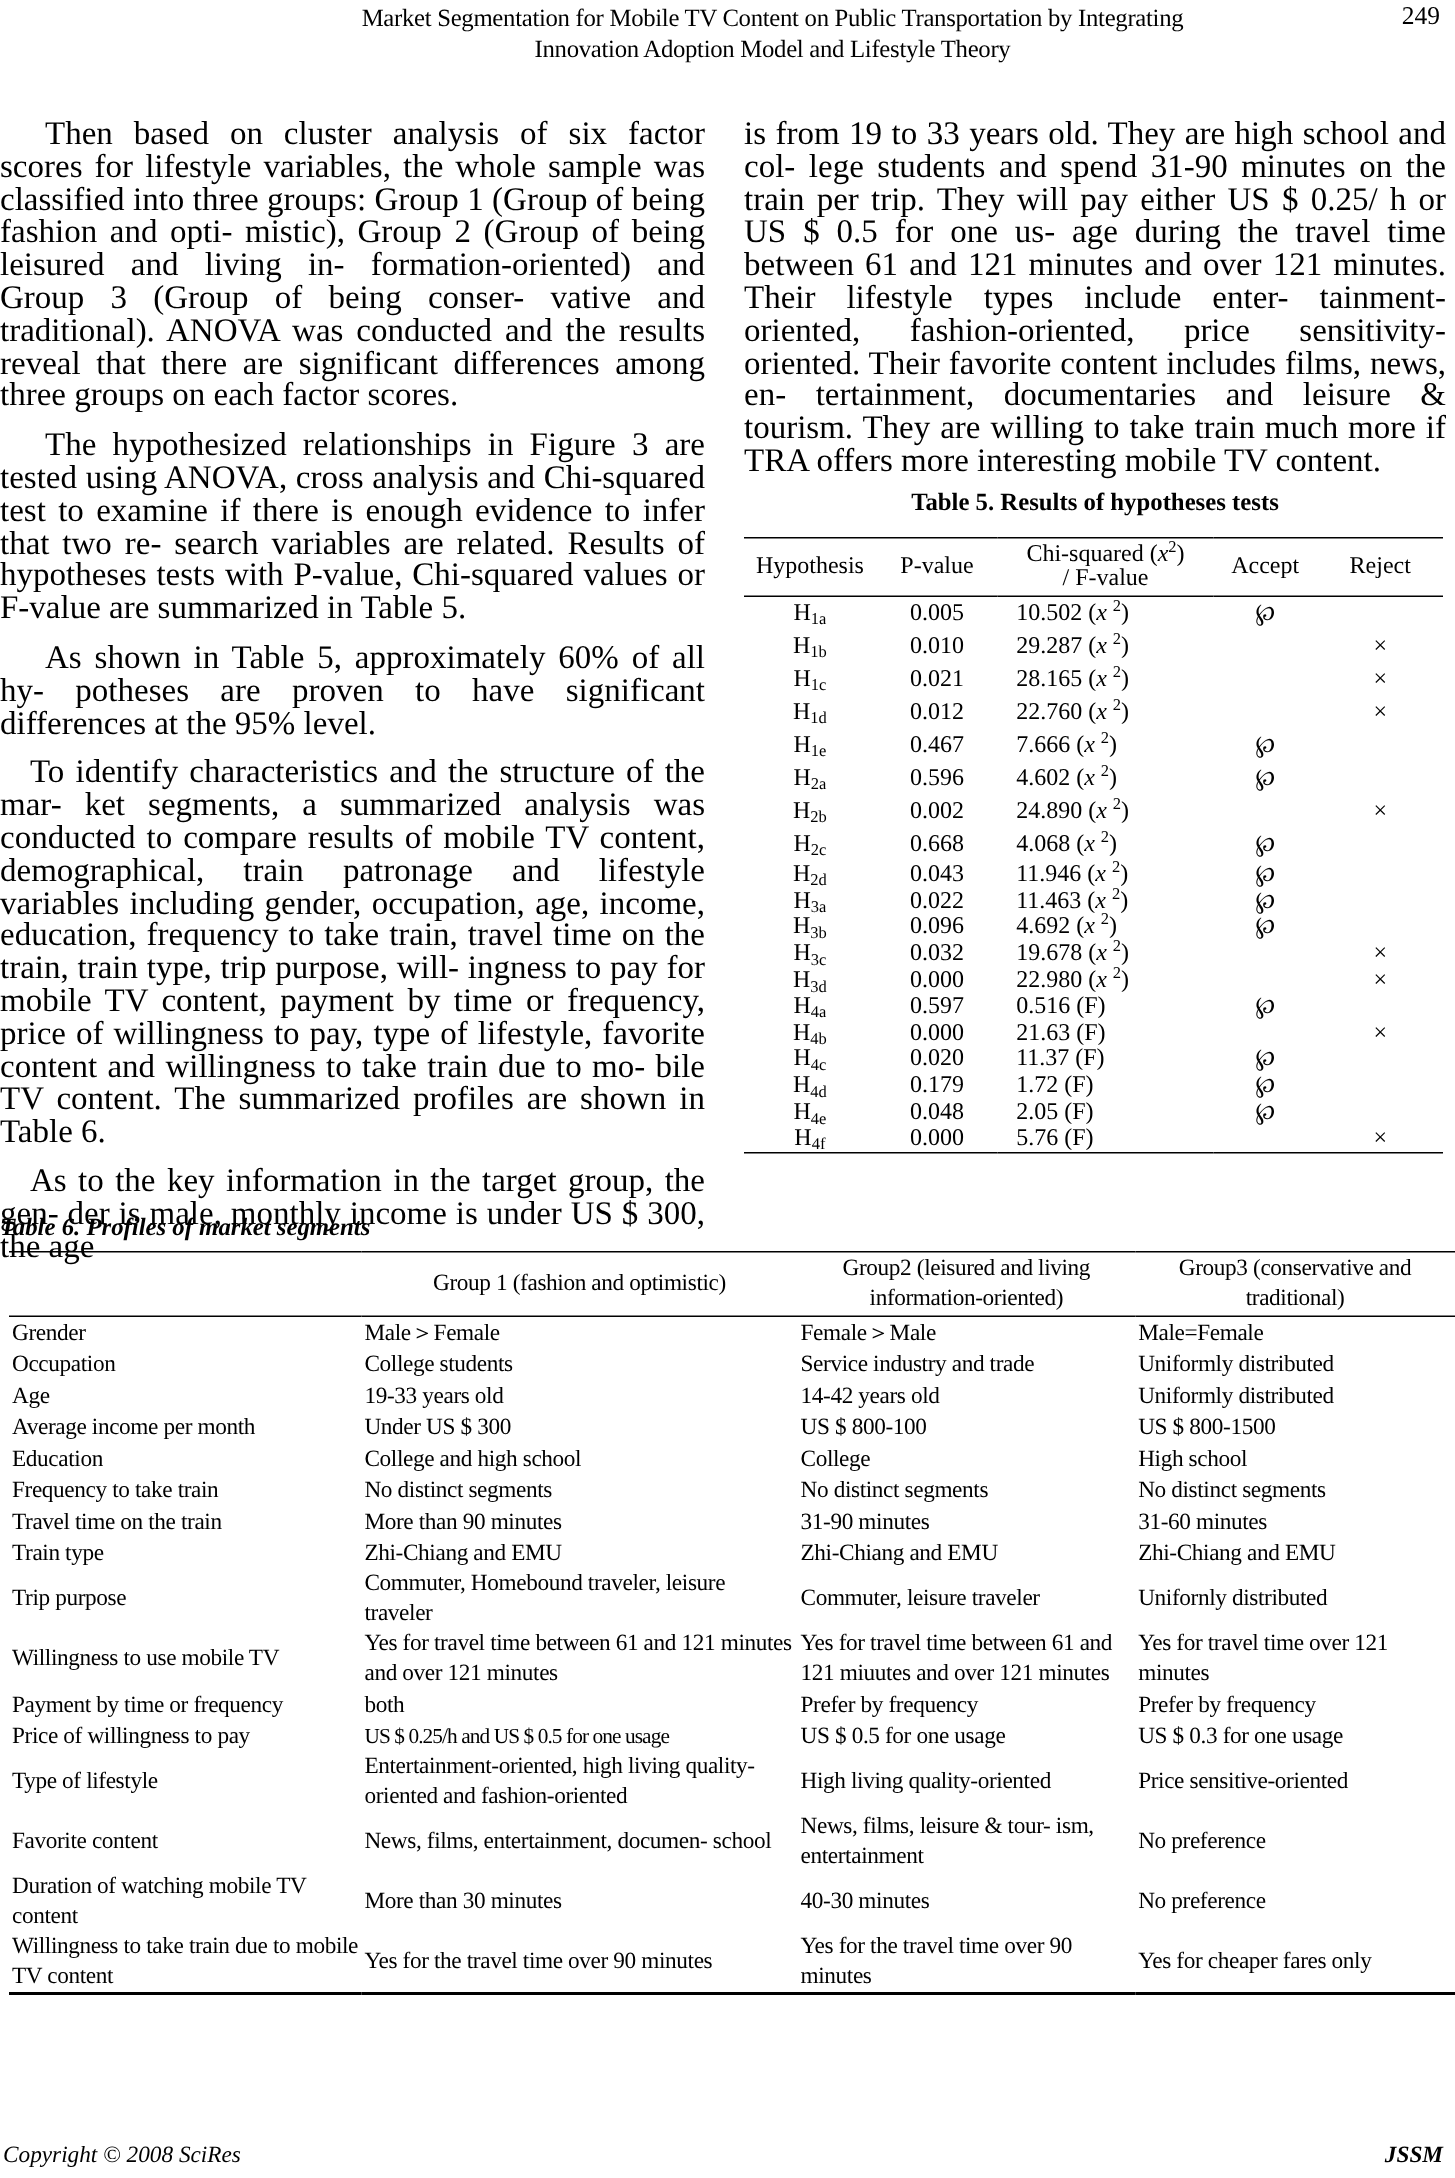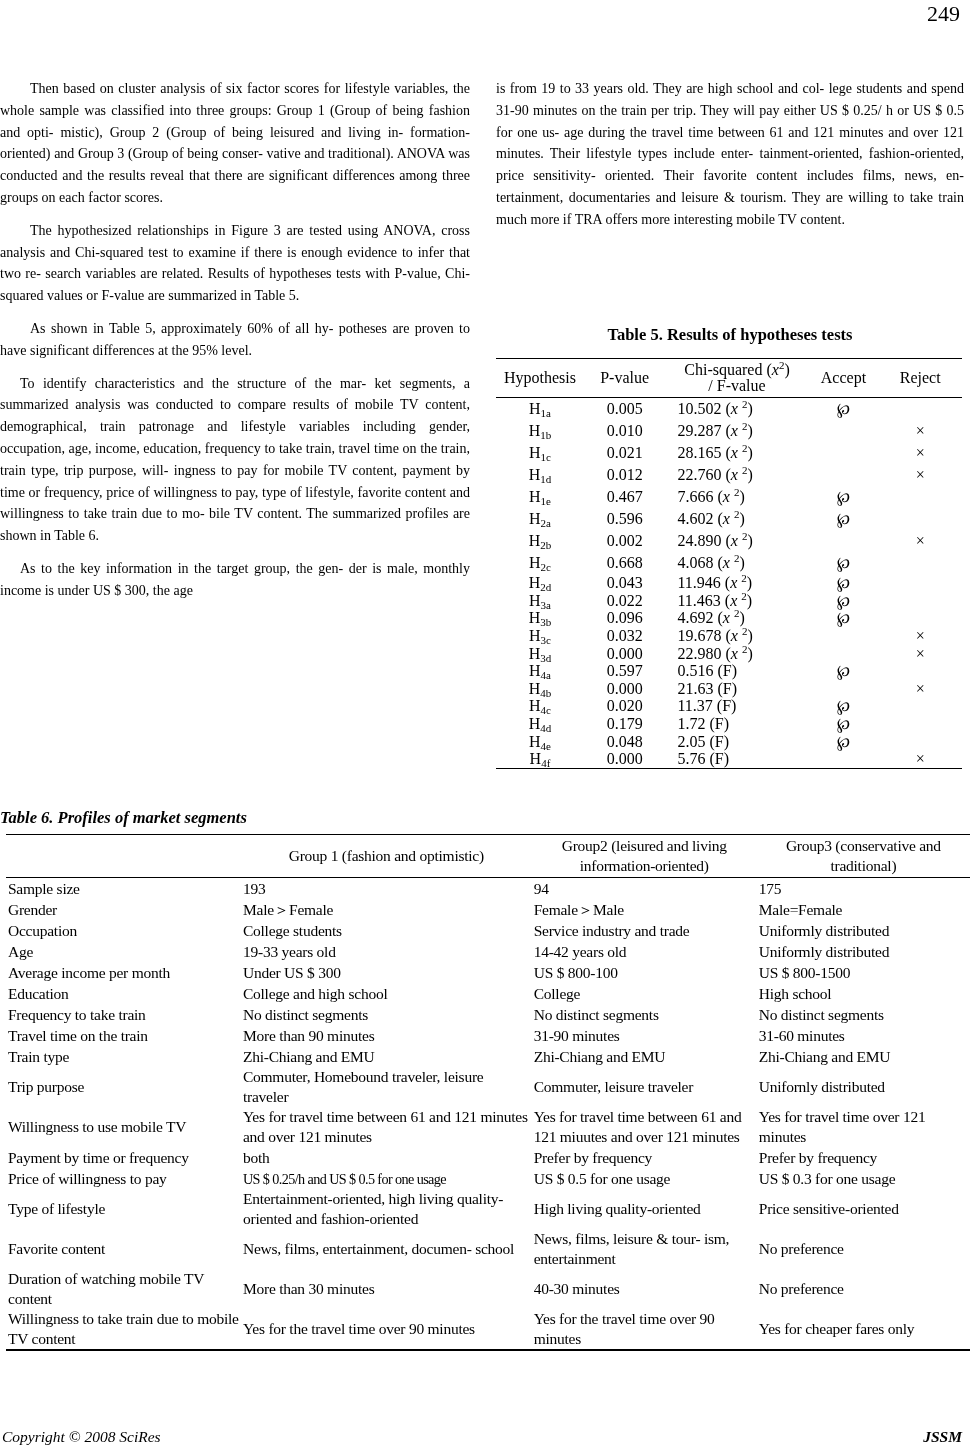--- a/index.html
+++ b/index.html
@@ -1,26 +1,26 @@
 <!DOCTYPE html>
 <html><head>
 <meta charset="utf-8">
 <style>
   html, body { margin:0; padding:0; background:#ffffff; }
   body { width:970px; height:1452px; position:relative; overflow:hidden;
          font-family:"Liberation Serif", "DejaVu Serif", serif; color:#000; }
   .hdr { position:absolute; top:0; left:0; width:970px; height:44px; }
   .hdr-title { position:absolute; left:170px; width:690px; top:1px; text-align:center;
                font-size:16.5px; line-height:21px; letter-spacing:-0.2px; }
-  .hdr-page { position:absolute; right:10px; top:1px; font-size:22px; }
+  .hdr-page { position:absolute; right:10px; top:1px; font-size:17px; }
 
   .col { position:absolute; top:78px; width:470px; }
   .col-left { left:0; }
   .col-right { left:496px; width:468px; top:78px;font-family:Liberation Serif, serif; }
-  p.para { margin:0; font-size:14px; line-height:21.8px; text-align:justify; text-indent:30px; }
+  p.para { margin:0; font-size:22px; line-height:21.8px; text-align:justify; text-indent:30px; }
   p.para.noindent { text-indent:0; }
   .gap { height:11px; }
 
   .t5-caption { position:absolute; left:496px; width:468px; top:325px; text-align:center;
                 font-weight:bold; font-size:16.5px; }
   table.t5 { position:absolute; left:496px; top:358px; width:466px; border-collapse:collapse;
              font-size:16px; }
   table.t5 thead th { font-weight:normal; border-top:1.5px solid #000; border-bottom:1.5px solid #000;
                       padding:3px 2px; line-height:16px; }
   table.t5 td { padding:0; line-height:20px; height:22px; }
@@ -47,20 +47,24 @@
   .w0 { width:232px; } .w1 { width:288px; } .w2 { width:222px; } .w3 { width:210px; }
   .small { font-size:14.2px; letter-spacing:-0.6px; }
 
   .footer-left { position:absolute; left:2px; top:1428px; font-size:15.5px;font-style:italic; }
   .footer-right { position:absolute; right:8px; top:1428px; font-size:15.5px; font-weight:bold; font-style:italic; }
 </style>
 </head>
 <body>
 
 <div class="hdr">
+  <div class="hdr-title">
+    <div>Market Segmentation for Mobile TV Content on Public Transportation by Integrating</div>
+    <div>Innovation Adoption Model and Lifestyle Theory</div>
+  </div>
   <div class="hdr-page">249</div>
 </div>
 
 <div class="col col-left">
   <p class="para">Then based on cluster analysis of six factor scores for lifestyle variables, the whole sample was classified into three groups: Group 1 (Group of being fashion and opti- mistic), Group 2 (Group of being leisured and living in- formation-oriented) and Group 3 (Group of being conser- vative and traditional). ANOVA was conducted and the results reveal that there are significant differences among three groups on each factor scores.</p>
   <div class="gap"></div>
   <p class="para" id="p2">The hypothesized relationships in Figure 3 are tested using ANOVA, cross analysis and Chi-squared test to examine if there is enough evidence to infer that two re- search variables are related. Results of hypotheses tests with P-value, Chi-squared values or F-value are summarized in Table 5.</p>
   <div class="gap"></div>
   <p class="para">As shown in Table 5, approximately 60% of all hy- potheses are proven to have significant differences at the 95% level.</p>
   <div class="gap"></div>
@@ -229,26 +233,20 @@
   <thead>
     <tr>
       <th class="w0"></th>
       <th class="w1 t6-h1">Group 1 (fashion and optimistic)</th>
       <th class="w2">Group2 (leisured and living information-oriented)</th>
       <th class="w3">Group3 (conservative and traditional)</th>
     </tr>
   </thead>
   <tbody id="t6-body">
       <tr>
-        <td class="w0">Sample size</td>
-        <td class="w1">193</td>
-        <td class="w2">94</td>
-        <td class="w3">175</td>
-      </tr>
-      <tr>
         <td class="w0">Grender</td>
         <td class="w1">Male＞Female</td>
         <td class="w2">Female＞Male</td>
         <td class="w3">Male=Female</td>
       </tr>
       <tr>
         <td class="w0">Occupation</td>
         <td class="w1">College students</td>
         <td class="w2">Service industry and trade</td>
         <td class="w3">Uniformly distributed</td>

